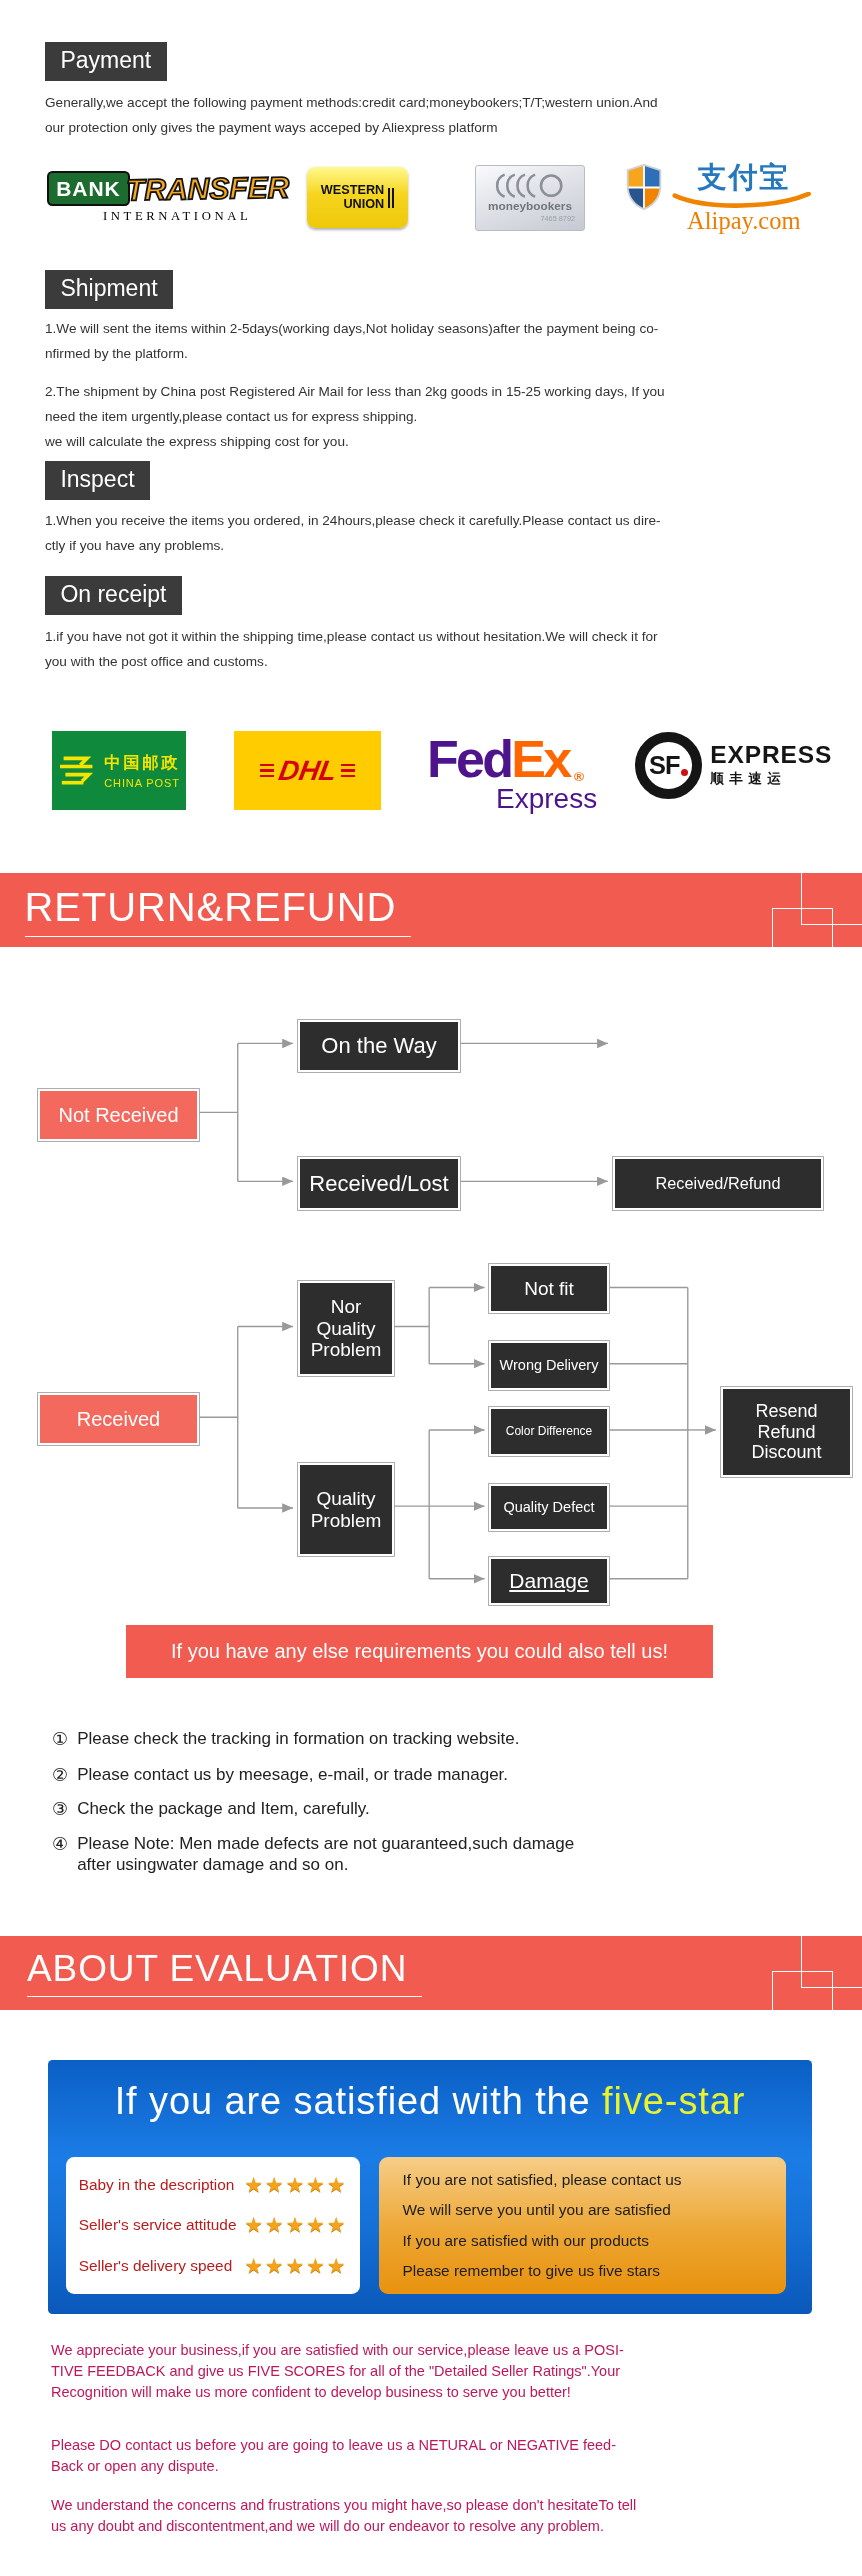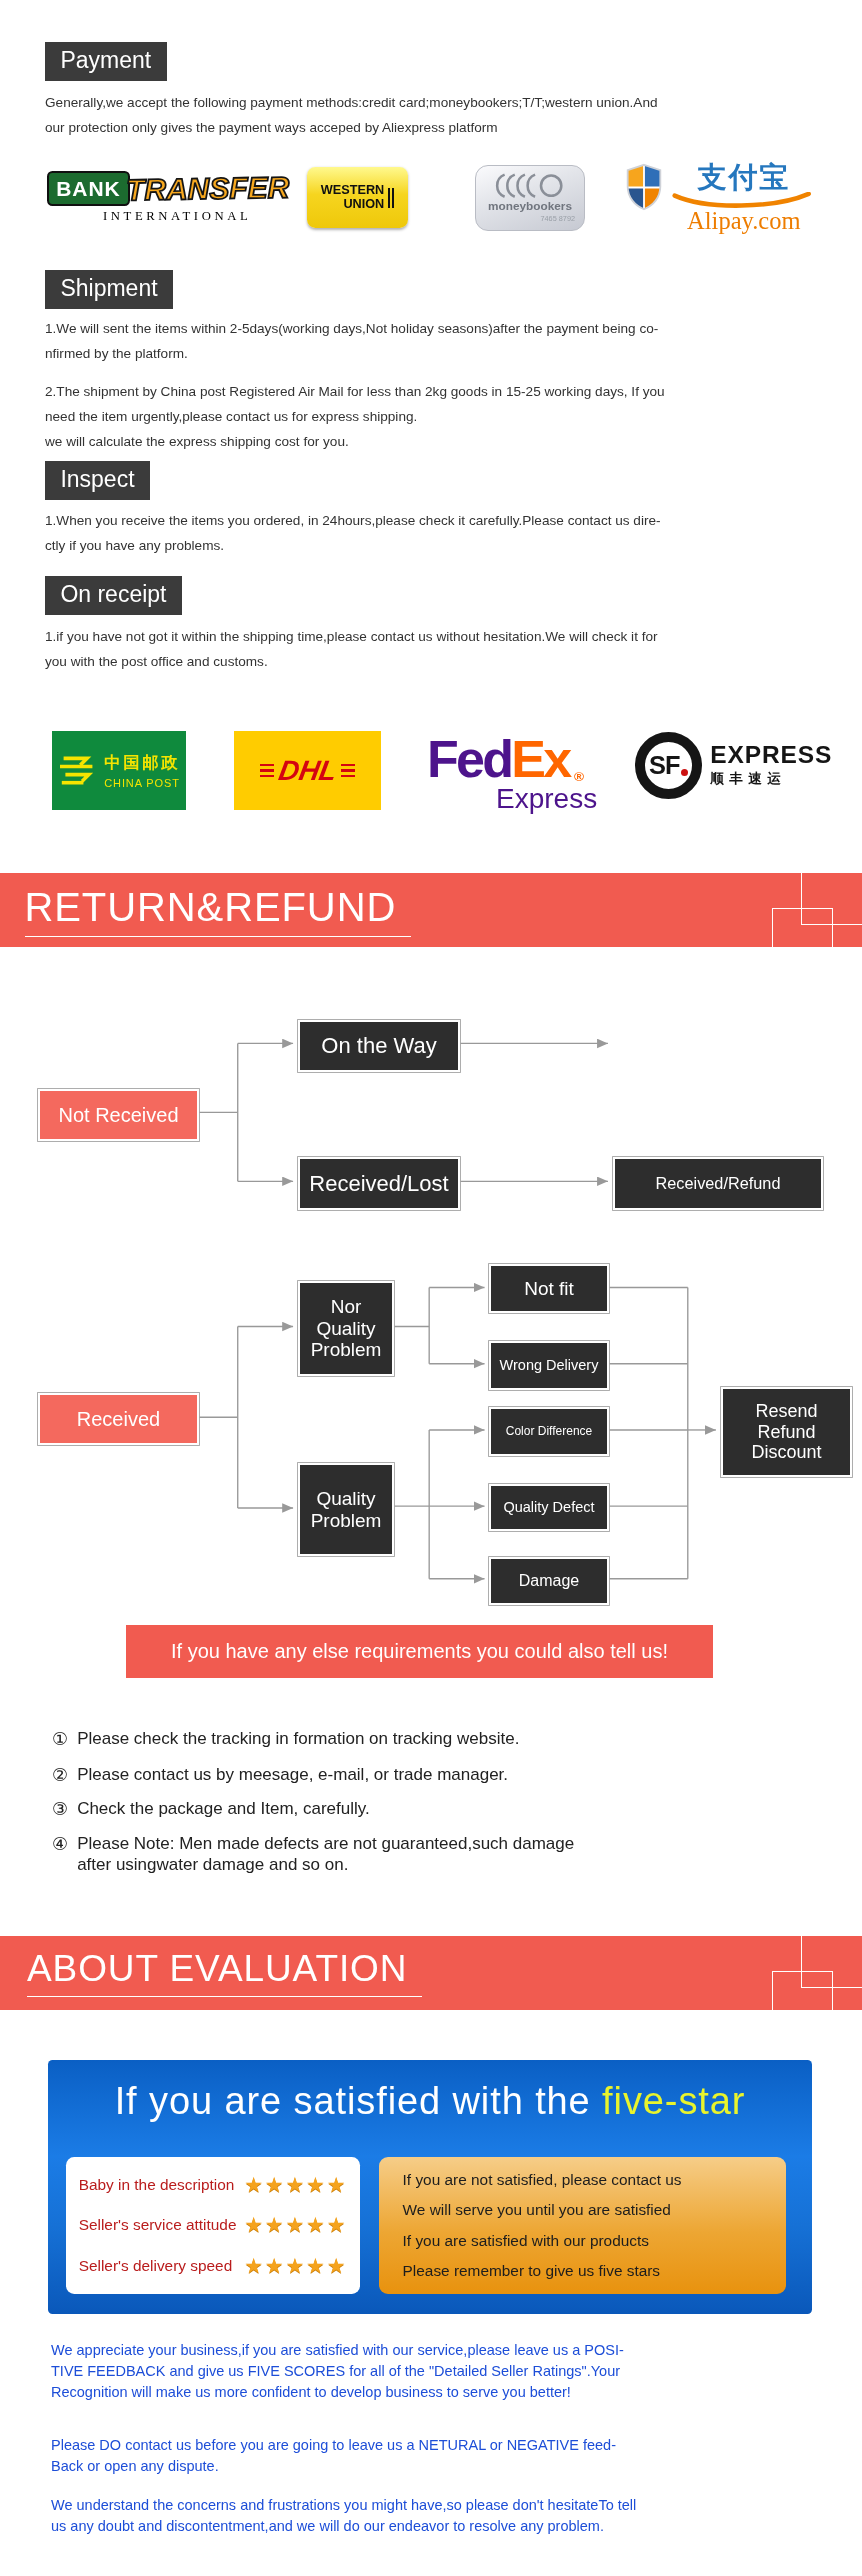--- a/index.html
+++ b/index.html
@@ -17,37 +17,37 @@
   .node{position:absolute;display:flex;align-items:center;justify-content:center;text-align:center;
         background:#2d2d2d;color:#fff;border:2.7px solid #fff;box-shadow:0 0 0 0.9px #a5a5a5;
         white-space:pre-line;line-height:1.15;}
   .node.red{background:#f4695e;}
   .fcsvg{position:absolute;left:0;}
   .banner{position:absolute;background:#f15b50;color:#fff;display:flex;align-items:center;
           justify-content:center;font-size:20px;}
   
   .list-item{position:absolute;color:#222;font-size:17px;line-height:1.22;display:flex;gap:9px;}
   .num{font-size:18px;flex:0 0 auto;}
-  .foot{position:absolute;color:#1d4ed8;font-size:14.5px;line-height:1.45;white-space:pre-line;}
+  .foot{position:absolute;color:#be185d;font-size:14.5px;line-height:1.45;white-space:pre-line;}
   
   .bt{position:absolute;left:47px;top:171px;width:211px;}
   .bt-row{display:flex;align-items:center;}
   .bt-bank{background:#1c6b2f;border:2.7px solid #101010;border-radius:5.4px;color:#fff;
            font-weight:bold;font-size:21px;padding:3.6px 7.3px;letter-spacing:0.9px;}
   .bt-transfer{font-size:30px;font-weight:900;font-style:italic;color:#f7a81f;
                -webkit-text-stroke:1.8px #151515;margin-left:-3.6px;transform:rotate(-1deg);}
   .bt-intl{font-family:"Liberation Serif","DejaVu Serif",serif;font-size:12.7px;letter-spacing:3.6px;
            color:#000;margin-left:56px;margin-top:2.7px;}
   .wu{position:absolute;left:307px;top:167px;width:101px;height:61px;border-radius:8.2px;
       background:linear-gradient(180deg,#fff98e 0%,#f6d51f 45%,#eec80a 100%);
       box-shadow:0 1.8px 2.7px rgba(0,0,0,.3);display:flex;align-items:center;justify-content:center;gap:3.6px;}
   .wu-text{font-size:12.7px;font-weight:900;color:#111;text-align:right;line-height:1.05;}
   .wu-bars{display:flex;gap:2.7px;height:20px;}
   .wu-bars i{display:block;width:1.8px;background:#111;}
-  .mb{position:absolute;left:475px;top:165px;width:108px;height:64px;border-radius:13px;
+  .mb{position:absolute;left:475px;top:165px;width:108px;height:64px;border-radius:3px;
       background:linear-gradient(160deg,#fbfbfd 0%,#e3e5ea 40%,#c6c9d2 100%);border:0.9px solid #b9bcc4;
       display:flex;flex-direction:column;align-items:center;justify-content:center;gap:0.9px;}
   .mb-name{font-size:11.8px;font-weight:bold;color:#70757e;}
   .mb-digits{font-size:7.3px;color:#9aa0a8;align-self:flex-end;margin-right:9px;}
   .alipay{position:absolute;left:624px;top:163px;display:flex;align-items:flex-start;gap:7.3px;}
   .alipay-right{display:flex;flex-direction:column;align-items:center;}
   .alipay-cn{font-size:29px;font-weight:bold;color:#2577be;letter-spacing:1.8px;line-height:1;}
   .alipay-domain{font-family:"Liberation Serif","DejaVu Serif",serif;font-size:24.5px;color:#ee7d00;line-height:1.1;}
   
   .cp{position:absolute;left:52px;top:731px;width:134px;height:79px;background:#0f8a3d;
@@ -281,21 +281,21 @@
   <div class="node red" style="left:38px;top:1393px;width:157px;height:48px;font-size:20px;">Received</div>
   <div class="node" style="left:298px;top:1281px;width:92px;height:91px;font-size:19px;">Nor
 Quality
 Problem</div>
   <div class="node" style="left:298px;top:1463px;width:92px;height:89px;font-size:19px;">Quality
 Problem</div>
   <div class="node" style="left:489px;top:1264px;width:116px;height:45px;font-size:19px;">Not fit</div>
   <div class="node" style="left:489px;top:1341px;width:116px;height:45px;font-size:14.5px;">Wrong Delivery</div>
   <div class="node" style="left:489px;top:1407px;width:116px;height:45px;font-size:12px;">Color Difference</div>
   <div class="node" style="left:489px;top:1484px;width:116px;height:43px;font-size:14.5px;">Quality Defect</div>
-  <div class="node" style="left:489px;top:1557px;width:116px;height:44px;font-size:16px;">Damage</div>
+  <div class="node" style="left:489px;top:1557px;width:116px;height:44px;font-size:21px;text-decoration:underline;">Damage</div>
   <div class="node" style="left:721px;top:1387px;width:127px;height:86px;font-size:18px;">Resend
 Refund
 Discount</div>
 
   <div class="banner" style="left:126px;top:1625px;width:587px;height:53px;">If you have any else requirements you could also tell us!</div>
 
   <div class="list-item" style="left:52px;top:1729px;width:781px;">
     <span class="num">①</span>
     <span class="ml">Please check the tracking in formation on tracking website.</span>
   </div>

